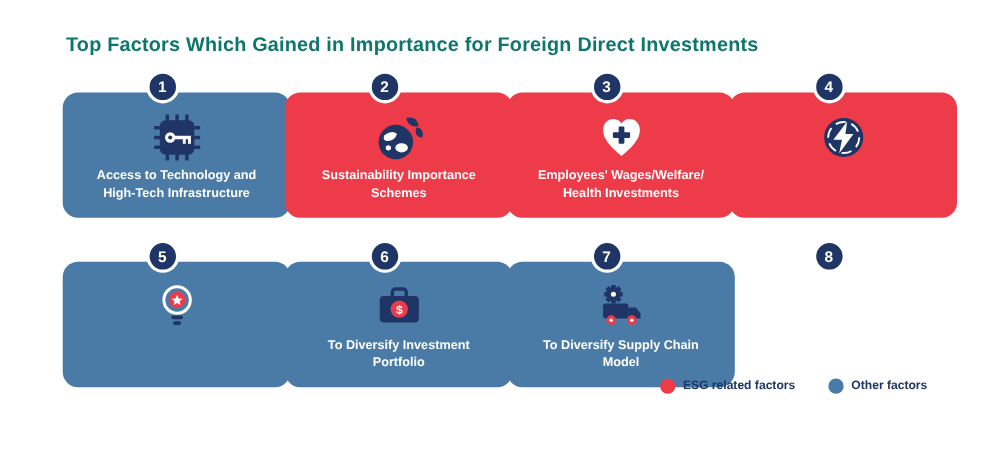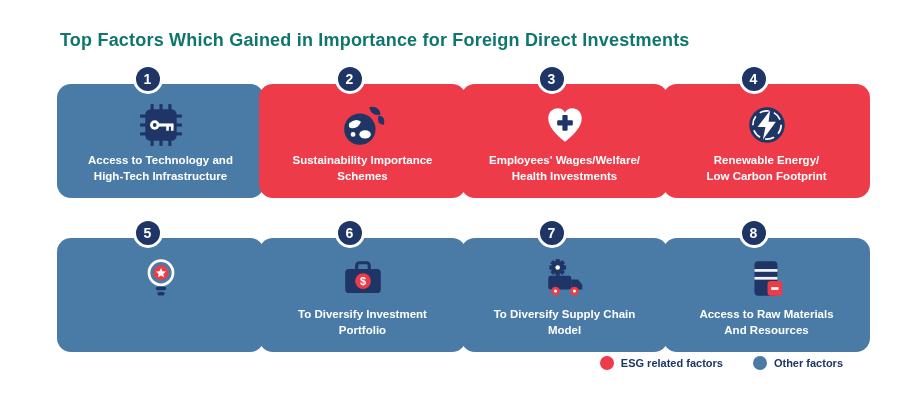--- a/index.html
+++ b/index.html
@@ -7,21 +7,21 @@
   .wrap { position:relative; width:900px; height:412px; background:#ffffff; overflow:hidden; }
   .title { position:absolute; left:60px; top:30px; font-size:18px; font-weight:bold; color:#0f766e; letter-spacing:.2px; }
   .grid { position:absolute; left:57px; top:64px; display:grid; grid-template-columns:repeat(4,181px); column-gap:21px; row-gap:20px; }
   .cell { position:relative; width:181px; height:134px; }
   .badge { position:absolute; left:50%; top:0; transform:translateX(-50%); width:30px; height:30px; background:#1E3565; border:3px solid #ffffff; border-radius:50%; color:#fff; font-size:14px; font-weight:bold; display:flex; align-items:center; justify-content:center; z-index:2; }
   .card { margin-top:20px; width:207px; height:114px; border-radius:14px; display:flex; flex-direction:column; align-items:center; padding:16px 8px 10px; }
   .card.other { background:#4A7BA7; }
   .card.esg   { background:#EE3B4A; }
   .icon { height:50px; display:flex; align-items:center; justify-content:center; }
   .card-label { margin-top:3px; color:#fff; font-size:11.5px; font-weight:bold; line-height:1.35; text-align:center; white-space:pre-line; }
-  .legend { position:absolute; right:57px; top:356px; display:flex; gap:30px; align-items:center; }
+  .legend { position:absolute; right:57px; top:344px; display:flex; gap:30px; align-items:center; }
   .legend-item { display:flex; align-items:center; gap:7px; }
   .dot { width:14px; height:14px; border-radius:50%; display:inline-block; }
   .dot.esg { background:#EE3B4A; }
   .dot.other { background:#4A7BA7; }
   .legend-label { font-size:11px; font-weight:bold; color:#1E3565; }
   svg { display:block; }
 </style>
 </head>
 <body>
 
@@ -99,22 +99,20 @@
     <div class="cell">
       <div class="badge">4</div>
       <div class="card esg">
         <div class="icon">
           <svg viewBox="0 0 44 44" width="46" height="46">
             <circle cx="22" cy="22" r="17" fill="#1E3565"></circle>
             <circle cx="22" cy="22" r="13.5" fill="none" stroke="#fff" stroke-width="1.6" stroke-dasharray="9 5"></circle>
             <polygon points="25,8 13,24 20.5,24 18,36 30.5,19 23.5,19" fill="#fff"></polygon>
           </svg>
         </div>
-        <div class="card-label">Renewable Energy/
-Low Carbon Footprint</div>
       </div>
     </div>
 
     <div class="cell">
       <div class="badge">5</div>
       <div class="card other">
         <div class="icon">
           <svg viewBox="0 0 44 44" width="46" height="46">
             <circle cx="22" cy="16" r="11.5" fill="none" stroke="#fff" stroke-width="2.6"></circle>
             <circle cx="22" cy="16" r="7.2" fill="#EE3B4A"></circle>
@@ -165,33 +163,20 @@
               <circle cx="31" cy="33.5" r="1.5" fill="#fff"></circle>
           </svg>
         </div>
         <div class="card-label">To Diversify Supply Chain
 Model</div>
       </div>
     </div>
 
     <div class="cell">
       <div class="badge">8</div>
-      <div class="card other">
-        <div class="icon">
-          <svg viewBox="0 0 44 44" width="46" height="46">
-            <rect x="10" y="5" width="22" height="33" rx="3.5" fill="#1E3565"></rect>
-            <rect x="10" y="12.5" width="22" height="2.6" fill="#fff" opacity=".95"></rect>
-            <rect x="10" y="20" width="22" height="2.6" fill="#fff" opacity=".95"></rect>
-            <rect x="22.5" y="24" width="14" height="14" rx="3" fill="#EE3B4A"></rect>
-            <rect x="26" y="29.8" width="7" height="2.6" fill="#fff"></rect>
-          </svg>
-        </div>
-        <div class="card-label">Access to Raw Materials
-And Resources</div>
-      </div>
     </div>
 
   </div>
 
   <div class="legend">
     <div class="legend-item">
       <span class="dot esg"></span>
       <span class="legend-label">ESG related factors</span>
     </div>
     <div class="legend-item">

